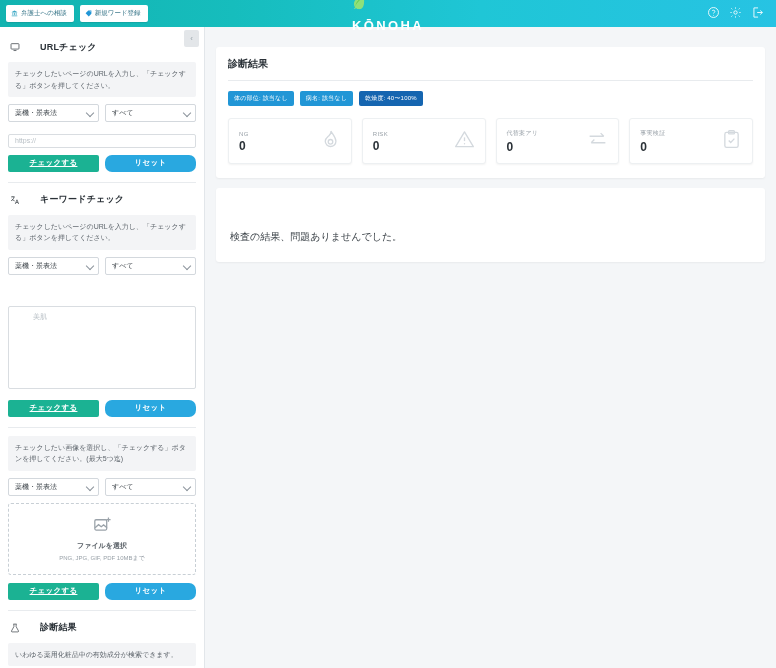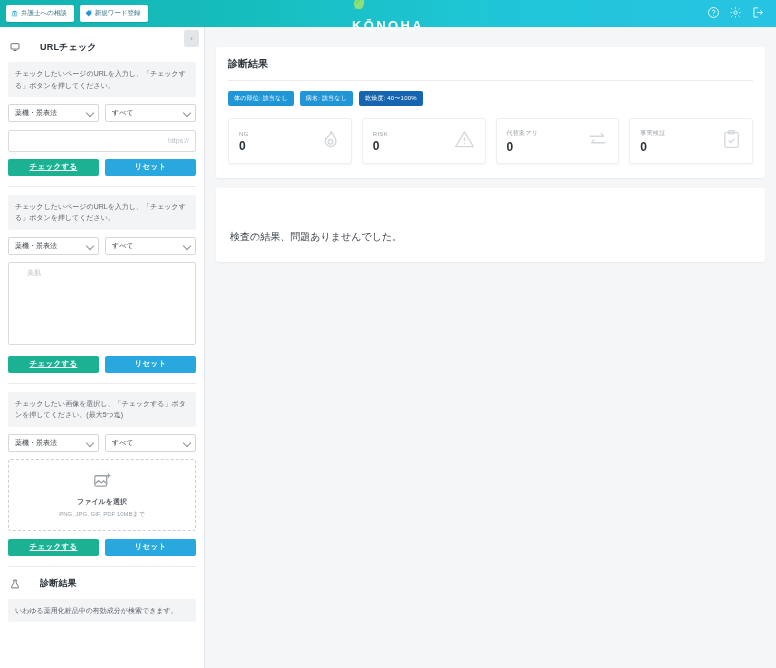--- a/index.html
+++ b/index.html
@@ -118,64 +118,64 @@
     content: "";
     position: absolute; right: 5px; top: 6px;
     width: 5px; height: 5px;
     border-right: 1px solid #8b939b;
     border-bottom: 1px solid #8b939b;
     transform: rotate(45deg);
     margin-top: -1px;
   }
   .txt-input {
     width: 100%;
-    height: 22px;
+    height: 14px;
     border: 1px solid #d9dde1;
     border-radius: 2px;
     background: #fff;
     padding: 0 6px;
     font-size: 7px;
     color: #3b4248;
     font-family: inherit;
     outline: none;
     margin-bottom: 7px;
-    text-align: right;
   }
   .txt-input::placeholder { color: #b9c0c6; }
   .txt-area {
     width: 100%;
     height: 83px;
     border: 1px solid #d9dde1;
     border-radius: 2px;
     background: #fff;
-    padding: 5px 18px;
+    padding: 5px 24px;
     font-size: 7px;
     color: #3b4248;
     font-family: inherit;
     resize: none;
     outline: none;
     margin-bottom: 7px;
+    margin-top: 24px;
   }
   .txt-area::placeholder { color: #b9c0c6; }
   .btn-row { display: flex; gap: 6px; }
   .btn {
     flex: 1 1 0;
     height: 17px;
     border-radius: 2px;
     display: flex; align-items: center; justify-content: center;
     font-size: 7.5px;
     font-weight: 700;
     color: #fff;
     letter-spacing: .3px;
     cursor: pointer;
     border: none;
     font-family: inherit;
   }
   .btn-check { background: #1bb293; text-decoration: underline; }
-  .btn-reset { background: #29a8e0; }
+  .btn-reset { background: #29a8e0; border-radius: 7px; }
 
   .dropzone {
     border: 1px dashed #c8cfd5;
     border-radius: 3px;
     background: #fff;
     height: 72px;
     display: flex; flex-direction: column;
     align-items: center; justify-content: center;
     gap: 3px;
     margin-bottom: 8px;
@@ -336,20 +336,29 @@
       <input class="txt-input" type="text" placeholder="https://" style="">
       <div class="btn-row">
         <button class="btn btn-check">チェックする</button>
         <button class="btn btn-reset">リセット</button>
       </div>
     </div>
 
     <div class="divider"></div>
 
     <div class="panel">
+      <div class="panel-head">
+        <span>
+          <svg width="10" height="10" viewBox="0 0 24 24" fill="none" stroke="#3b4248" stroke-width="1.7">
+              <path d="M2.5 4.5h9M7 2.4v2.1M9.4 4.5c0 4.4-2.6 7.7-6.9 9.4M4.6 9.2c1.4 2.4 3.6 4 6.6 4.9"></path>
+              <path d="M12.6 21.5l4.1-10 4.1 10M14.2 18.1h5"></path>
+            </svg>
+        </span>
+        <span class="panel-title">キーワードチェック</span>
+      </div>
       <div class="panel-desc">チェックしたいページのURLを入力し、「チェックする」ボタンを押してください。</div>
       <div class="row2">
         <div class="sel">
             <span>薬機・景表法</span>
           </div>
         <div class="sel">
             <span>すべて</span>
           </div>
       </div>
       <textarea class="txt-area" placeholder="美肌" style=""></textarea>

